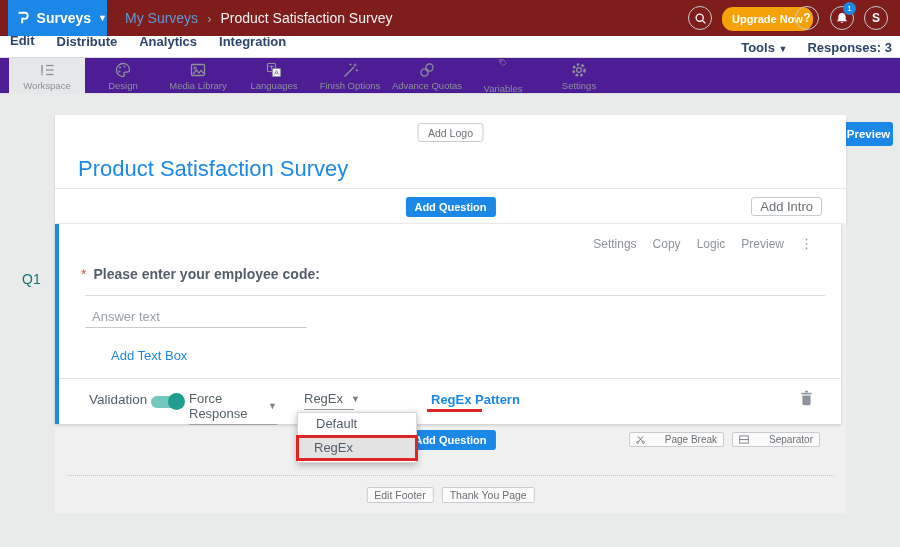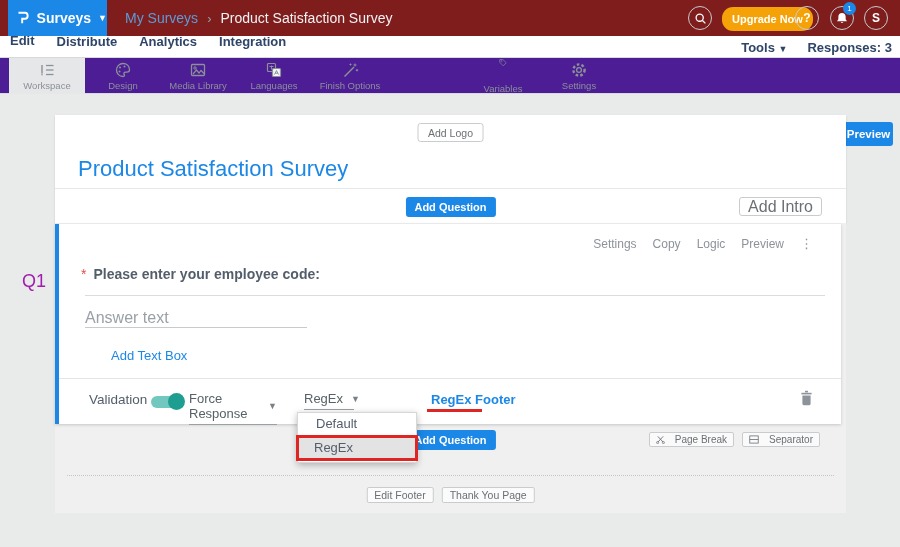--- a/index.html
+++ b/index.html
@@ -44,48 +44,48 @@
   .url-box { position:absolute; left:627px; top:64px; width:193px; height:24px; background:#fdfdfd;
     border:1px solid #c9cccf; display:flex; align-items:center; }
   .url-box input { border:none; outline:none; background:transparent; flex:1; min-width:0;
     font-size:11.5px; color:#3c4043; padding:0 4px 0 8px; font-family:"Liberation Sans", sans-serif; }
   .url-pencil { font-size:12px; color:#4d5156; padding-right:6px; cursor:pointer; }
   .preview-btn { position:absolute; left:826px; top:64px; width:67px; height:24px; background:#1b87e6;
     border:none; border-radius:3px; color:#fff; font-size:11.5px; font-weight:700;
     display:flex; align-items:center; justify-content:center; gap:5px; cursor:pointer; }
 
   
-  .qnum { position:absolute; left:22px; top:271px; font-size:18px; color:#a21caf; }
+  .qnum { position:absolute; left:22px; top:271px; font-size:14px; color:#0f766e; }
   .card-top { position:absolute; left:55px; top:115px; width:791px; height:108px; background:#fff;
     box-shadow:0 1px 2px rgba(0,0,0,.12); }
   .add-logo { position:absolute; left:50%; transform:translateX(-50%); top:8px; height:19px; padding:0 10px;
     background:#fff; border:1px solid #c9cccf; border-radius:3px; font-size:10.5px; color:#6b7075;
     display:flex; align-items:center; cursor:pointer; }
   .survey-title { position:absolute; left:23px; top:41px; font-size:22px; color:#1b87e6; cursor:text; }
   .ct-divider { position:absolute; left:0; right:0; top:73px; border-top:1px solid #e8e8e9; }
   .btn-blue { height:20px; padding:0 9px; background:#1b87e6; border:none; border-radius:3px;
     color:#fff; font-size:11px; font-weight:700; display:flex; align-items:center; cursor:pointer; }
   .add-q1 { position:absolute; left:50%; transform:translateX(-50%); top:82px; }
   .add-intro { position:absolute; right:24px; top:82px; height:19px; padding:0 8px; background:#fff;
-    border:1px solid #c9cccf; border-radius:3px; font-size:16px; color:#6b7075;
+    border:1px solid #c9cccf; border-radius:3px; font-size:13px; color:#6b7075;
     display:flex; align-items:center; cursor:pointer; }
 
   .card-bottom { position:absolute; left:55px; top:223px; width:791px; height:290px; background:#f0f0f1; }
 
   
   .qblock { position:absolute; left:0; top:1px; width:786px; height:200px; background:#fff;
     border-left:4px solid #1b87e6; box-shadow:0 1px 3px rgba(0,0,0,.18); }
   .qmenu { position:absolute; top:12px; right:28px; display:flex; gap:16px; align-items:center; }
   .qmenu .mitem { font-size:12px; color:#8d939a; cursor:pointer; }
   .qmenu .dots { font-size:13px; color:#8d939a; cursor:pointer; }
   .qtext-row { position:absolute; left:22px; top:42px; display:flex; gap:7px; align-items:baseline; }
   .req { color:#e04f44; font-size:14px; }
   .qtext { font-size:14px; font-weight:700; color:#545e6b; cursor:text; }
   .qline { position:absolute; left:26px; right:16px; top:71px; border-top:1px solid #dadce0; }
-  .answer-ph { position:absolute; left:26px; top:85px; font-size:16px; color:#9aa0a6; cursor:text; }
+  .answer-ph { position:absolute; left:33px; top:85px; font-size:13px; color:#9aa0a6; cursor:text; }
   .aline { position:absolute; left:26px; top:103px; width:222px; border-top:1px solid #c8cbce; }
   .add-textbox { position:absolute; left:52px; top:124px; font-size:13px; color:#1b87e6; cursor:pointer; }
   .vdivider { position:absolute; left:0; right:0; top:154px; border-top:1px solid #e4e5e6; }
   .vlabel { position:absolute; left:30px; top:168px; font-size:13.5px; color:#545e6b; }
   .toggle { position:absolute; left:92px; top:172px; width:32px; height:12px; border-radius:7px;
     background:#72c8be; cursor:pointer; }
   .toggle .knob { position:absolute; right:-2px; top:-3px; width:17px; height:17px; border-radius:50%; background:#1e9e90; }
   .vselect { position:absolute; top:167px; font-size:13px; color:#566266; border-bottom:1px solid #9aa0a6;
     padding-bottom:3px; cursor:pointer; display:flex; align-items:center; gap:8px; }
   .vselect .caret3 { font-size:9px; color:#7a8087; }
@@ -102,21 +102,21 @@
     border:1px solid #d5d7d9; box-shadow:0 2px 7px rgba(0,0,0,.28); z-index:5; }
   .popup .opt { height:21px; line-height:21px; padding-left:18px; font-size:13px; color:#545e6b; cursor:pointer; }
   .ann-box { border:3px solid #df2424; margin:1px -2px 1px -2px; }
   .opt-selected { background:#e3e3e4; height:20px; line-height:20px; padding-left:15px;
     font-size:13px; color:#545e6b; cursor:pointer; }
 
   
   .add-q2 { position:absolute; left:50%; transform:translateX(-50%); top:207px; }
   .pb-sep { position:absolute; right:26px; top:209px; display:flex; gap:8px; }
   .mini-btn { height:15px; padding:0 6px; background:#fafafa; border:1px solid #c9cccf; border-radius:2px;
-    font-size:10px; color:#6b7075; display:flex; align-items:center; gap:10px; cursor:pointer; }
+    font-size:10px; color:#6b7075; display:flex; align-items:center; gap:20px; cursor:pointer; }
   .dotted { position:absolute; left:12px; right:12px; top:252px; border-top:1px dotted #c3c5c7; }
   .foot-btns { position:absolute; left:50%; transform:translateX(-50%); top:264px; display:flex; gap:8px; }
   .foot-btn { height:16px; padding:0 7px; background:#fbfbfb; border:1px solid #c9cccf; border-radius:2px;
     font-size:10.5px; color:#6b7075; display:flex; align-items:center; white-space:nowrap; cursor:pointer; }
 </style>
 </head>
 <body>
 
 <div class="header">
   <div class="brand">
@@ -207,20 +207,28 @@
     </svg>
     <span class="lbl">Languages</span>
   </div>
   <div class="titem" style="left:312px;">
     <svg width="18" height="18" viewBox="0 0 18 18">
       <line x1="3.5" y1="15.5" x2="13" y2="6" stroke="#8b9198" stroke-width="1.4"></line>
       <path d="M14 2.5 v3 M12.5 4 h3 M16 8 v2.4 M14.8 9.2 h2.4 M9.5 2.5 v2 M8.5 3.5 h2" stroke="#8b9198" stroke-width="1"></path>
     </svg>
     <span class="lbl">Finish Options</span>
   </div>
+  <div class="titem" style="left:389px;">
+    <svg width="18" height="18" viewBox="0 0 18 18">
+      <circle cx="6.5" cy="11.5" r="3.6" stroke="#8b9198" stroke-width="1.3" fill="none"></circle>
+      <circle cx="11.5" cy="6.5" r="3.6" stroke="#8b9198" stroke-width="1.3" fill="none"></circle>
+      <line x1="8" y1="10" x2="10" y2="8" stroke="#8b9198" stroke-width="1.3"></line>
+    </svg>
+    <span class="lbl">Advance Quotas</span>
+  </div>
   <div class="titem" style="left:465px;gap:15px;">
     <svg width="18" height="18" viewBox="0 0 18 18">
       <path d="M2.5 3 h6.3 l6.7 6.7 -6 6 -7-7 z" stroke="#8b9198" stroke-width="1.3" fill="none"></path>
       <circle cx="5.8" cy="6.2" r="1.2" stroke="#8b9198" stroke-width="1" fill="none"></circle>
     </svg>
     <span class="lbl">Variables</span>
   </div>
   <div class="titem" style="left:541px;">
     <svg width="18" height="18" viewBox="0 0 18 18">
       <circle cx="9" cy="9" r="5.6" stroke="#8b9198" stroke-width="2.4" fill="none" stroke-dasharray="2.6 2.1"></circle>
@@ -277,21 +285,21 @@
       <div class="knob"></div>
     </div>
     <div class="vselect sel-force">
       <span>Force Response</span>
       <span class="caret3">▼</span>
     </div>
     <div class="vselect sel-regex">
       <span>RegEx</span>
       <span class="caret3">▼</span>
     </div>
-    <span class="regex-pattern">RegEx Footer</span>
+    <span class="regex-pattern">RegEx Pattern</span>
     <div class="trash">
       <svg width="13" height="16" viewBox="0 0 13 16">
         <rect x="5" y="0.8" width="3" height="1.6" fill="#8d939a"></rect>
         <rect x="1.4" y="2.8" width="10.2" height="1.6" fill="#8d939a"></rect>
         <path d="M2.4 5.4 h8.2 v8.4 a1.4 1.4 0 0 1 -1.4 1.4 h-5.4 a1.4 1.4 0 0 1 -1.4 -1.4 z" fill="#8d939a"></path>
       </svg>
     </div>
   </div>
 
   <div class="ann-underline"></div>

